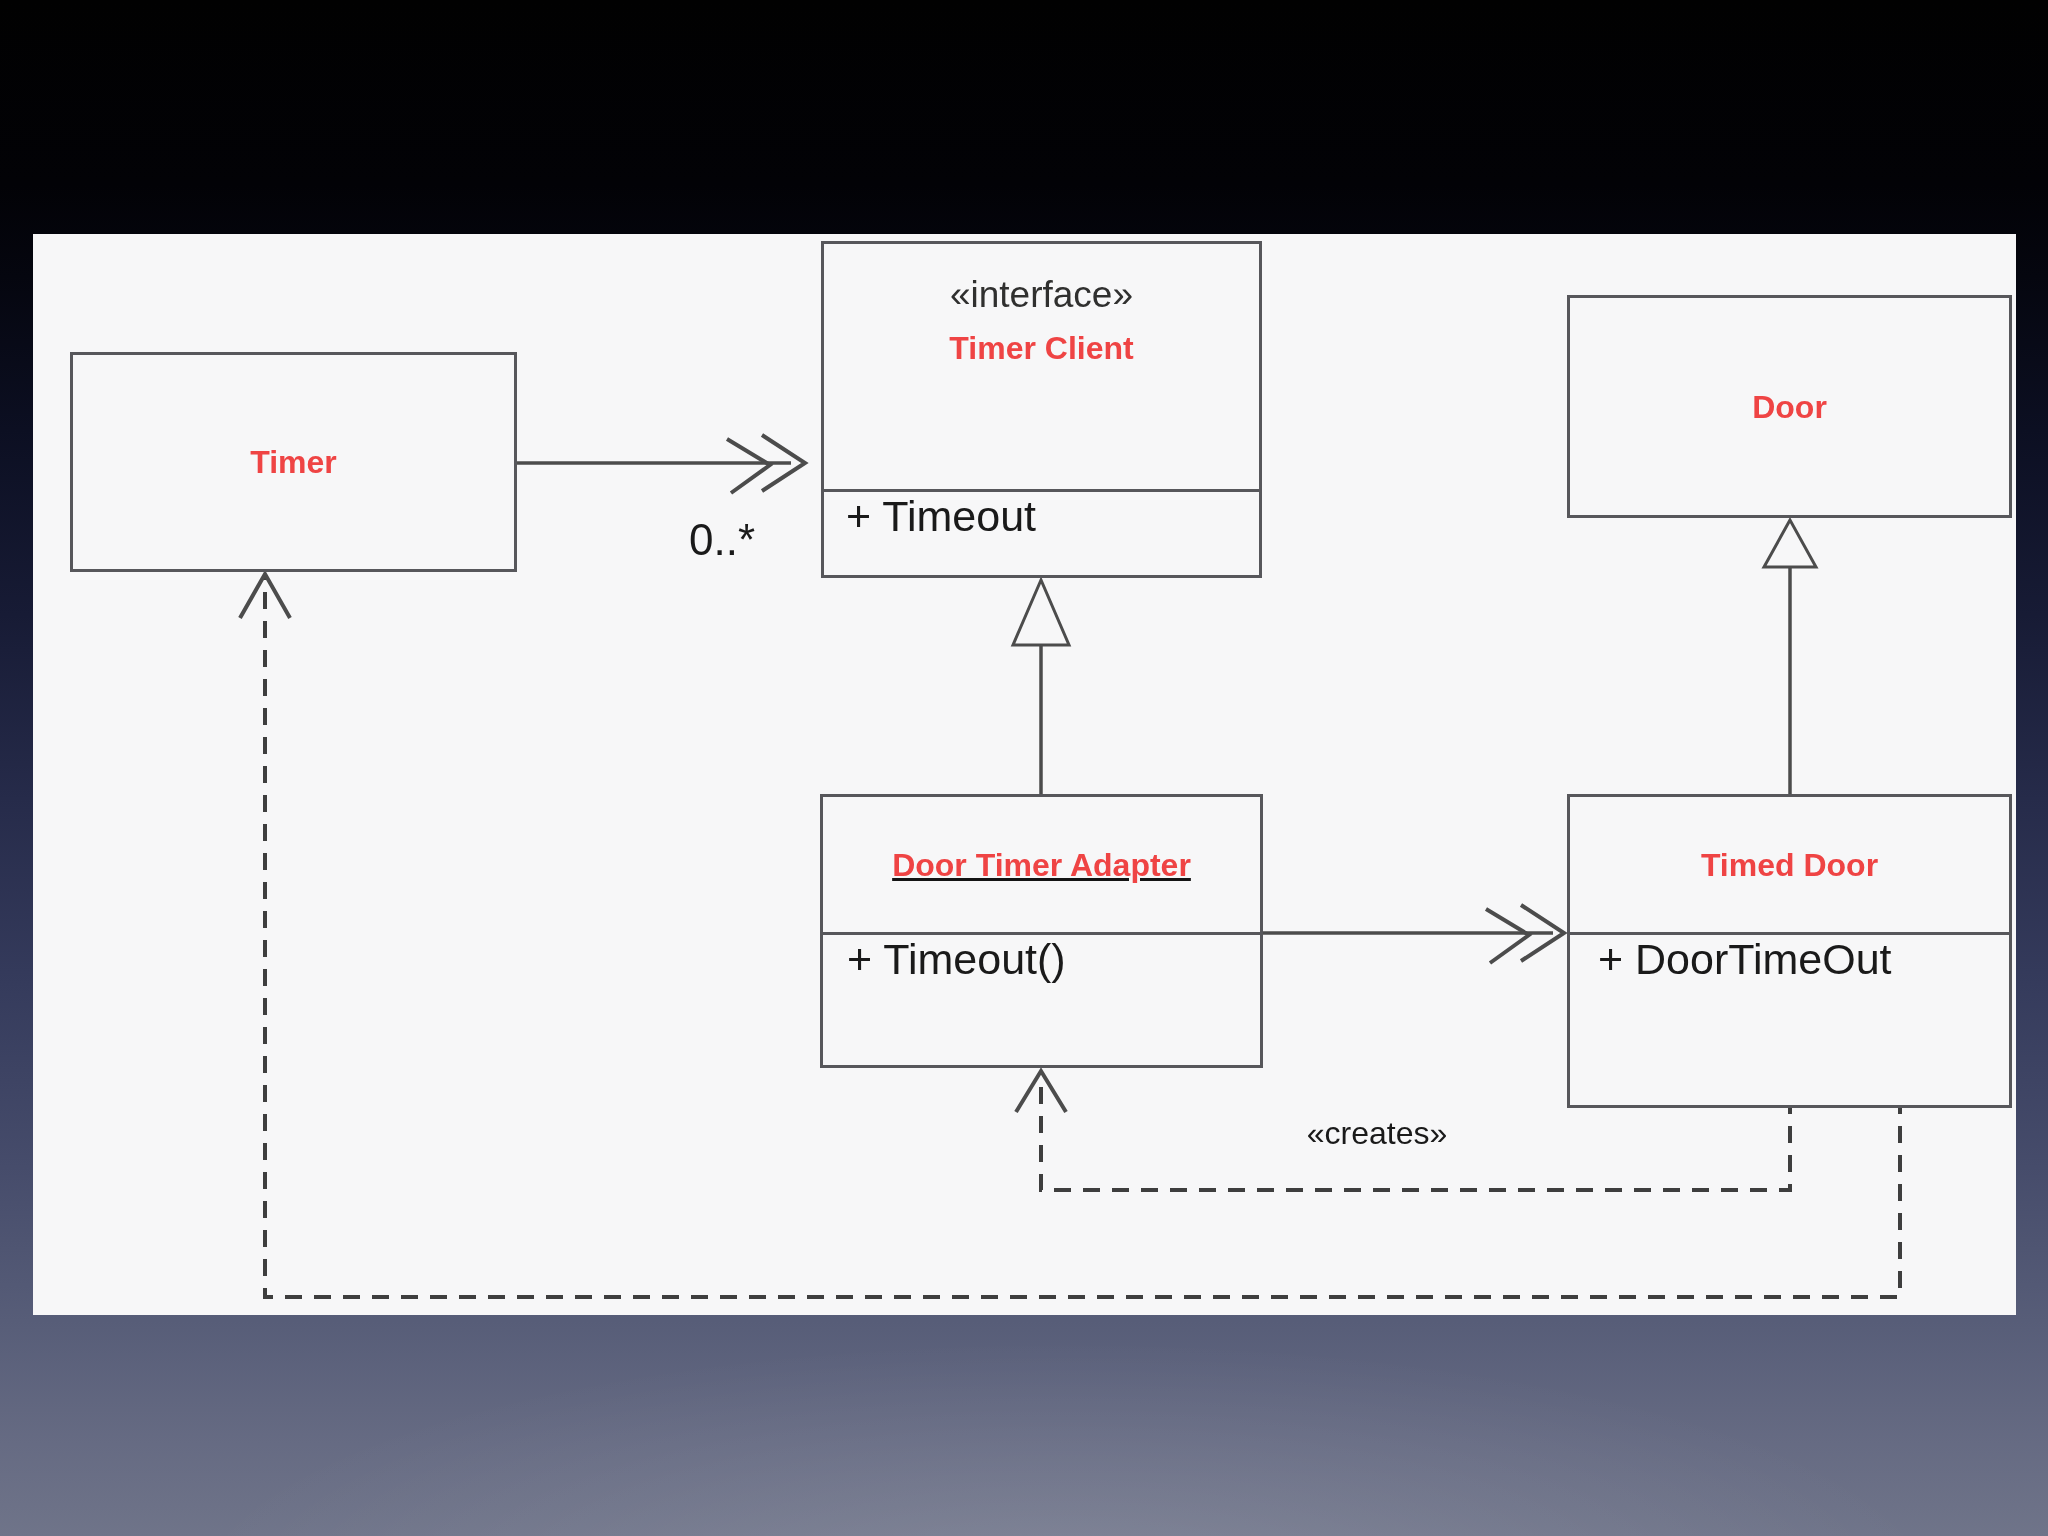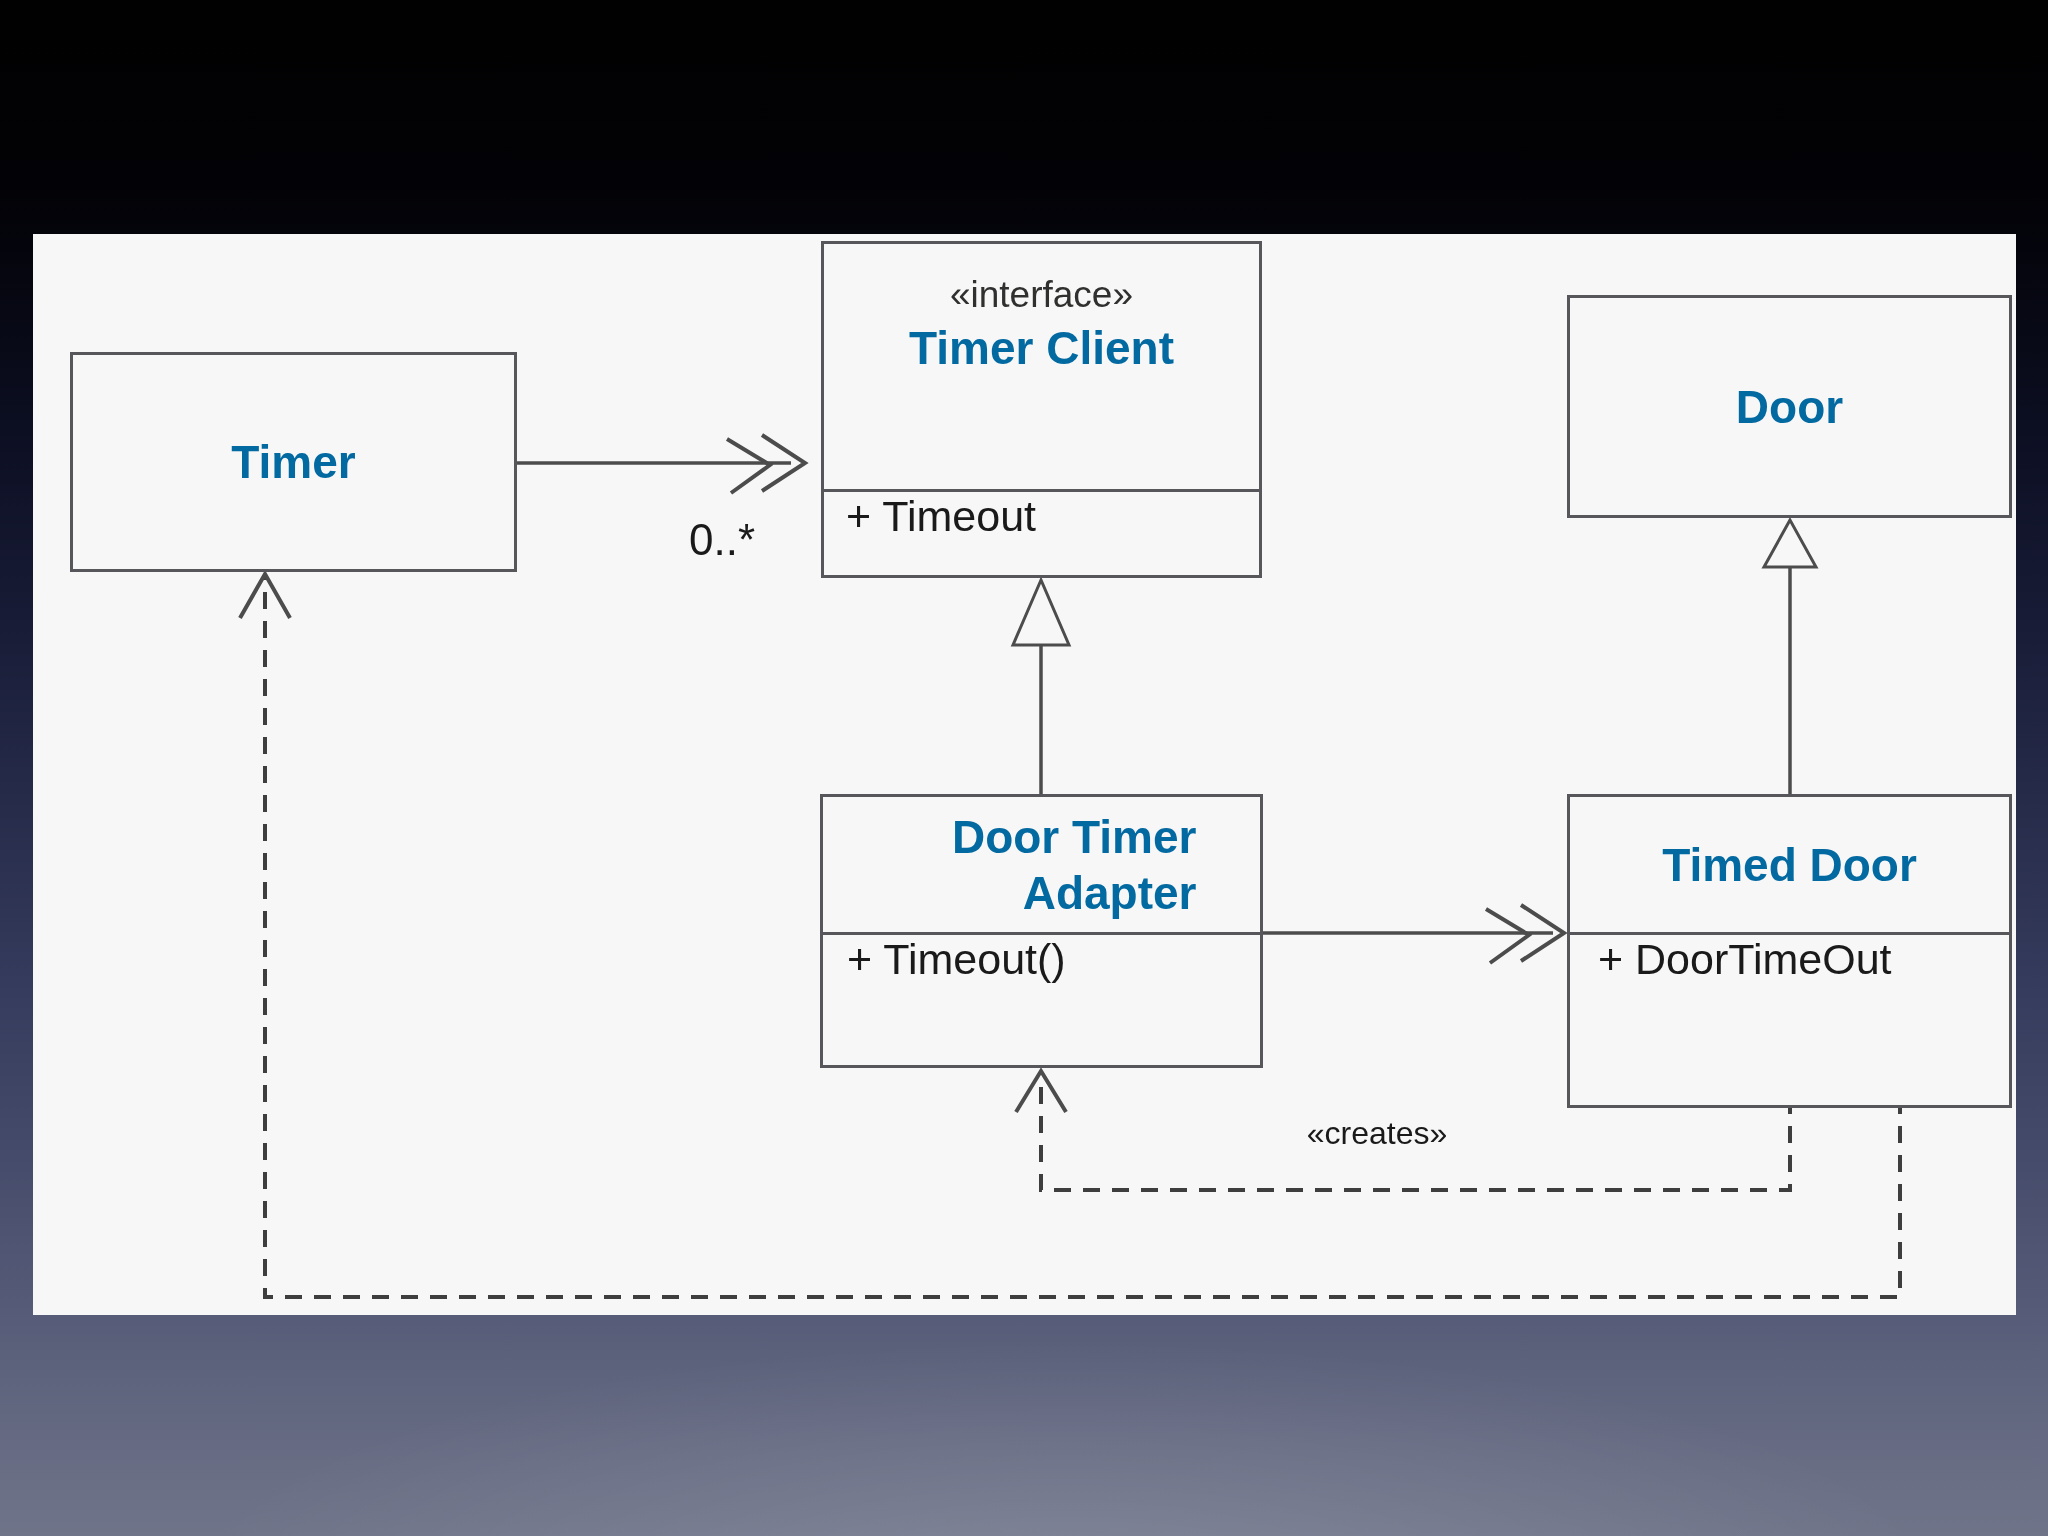--- a/index.html
+++ b/index.html
@@ -30,21 +30,21 @@
   .uml-class{
     position:absolute;box-sizing:border-box;
     background:#f7f7f8;border:3px solid #57575b;
     color:#141414;
     display:flex;flex-direction:column;
   }
   .compartment-title{
     display:flex;flex-direction:column;align-items:center;justify-content:center;
     text-align:right;
   }
-  .class-name{font-weight:bold;font-size:46px;line-height:56px;color:#0369a1;}
+  .class-name{font-weight:bold;font-size:32px;line-height:56px;color:#ef4444;}
   .stereotype{font-weight:normal;font-size:37px;line-height:50px;color:#30302f;}
   .compartment-attrs{
     border-top:3px solid #57575b;
     display:flex;align-items:flex-start;
     font-size:43px;color:#1a1a1a;
   }
   .attr-row{white-space:nowrap;}
   .edge-label{
     position:absolute;transform:translate(-50%,-50%);
     font-size:32px;color:#1a1a1a;white-space:nowrap;
@@ -114,21 +114,21 @@
       </div>
     </div>
 
     <div class="uml-class" style="left:1534px;top:61px;width:445px;height:223px;">
       <div class="compartment-title" style="flex:1;">
         <div class="class-name">Door</div>
       </div>
     </div>
 
     <div class="uml-class" style="left:787px;top:560px;width:443px;height:274px;">
-      <div class="compartment-title" style="flex:0 0 135px;">
+      <div class="compartment-title" style="flex:0 0 135px;text-decoration:underline;">
         <div class="class-name name-wrap">Door Timer Adapter</div>
       </div>
       <div class="compartment-attrs" style="flex:1;padding-left:24px;">
         <div class="attr-row">+ Timeout()</div>
       </div>
     </div>
 
     <div class="uml-class" style="left:1534px;top:560px;width:445px;height:314px;">
       <div class="compartment-title" style="flex:0 0 135px;">
         <div class="class-name">Timed Door</div>

